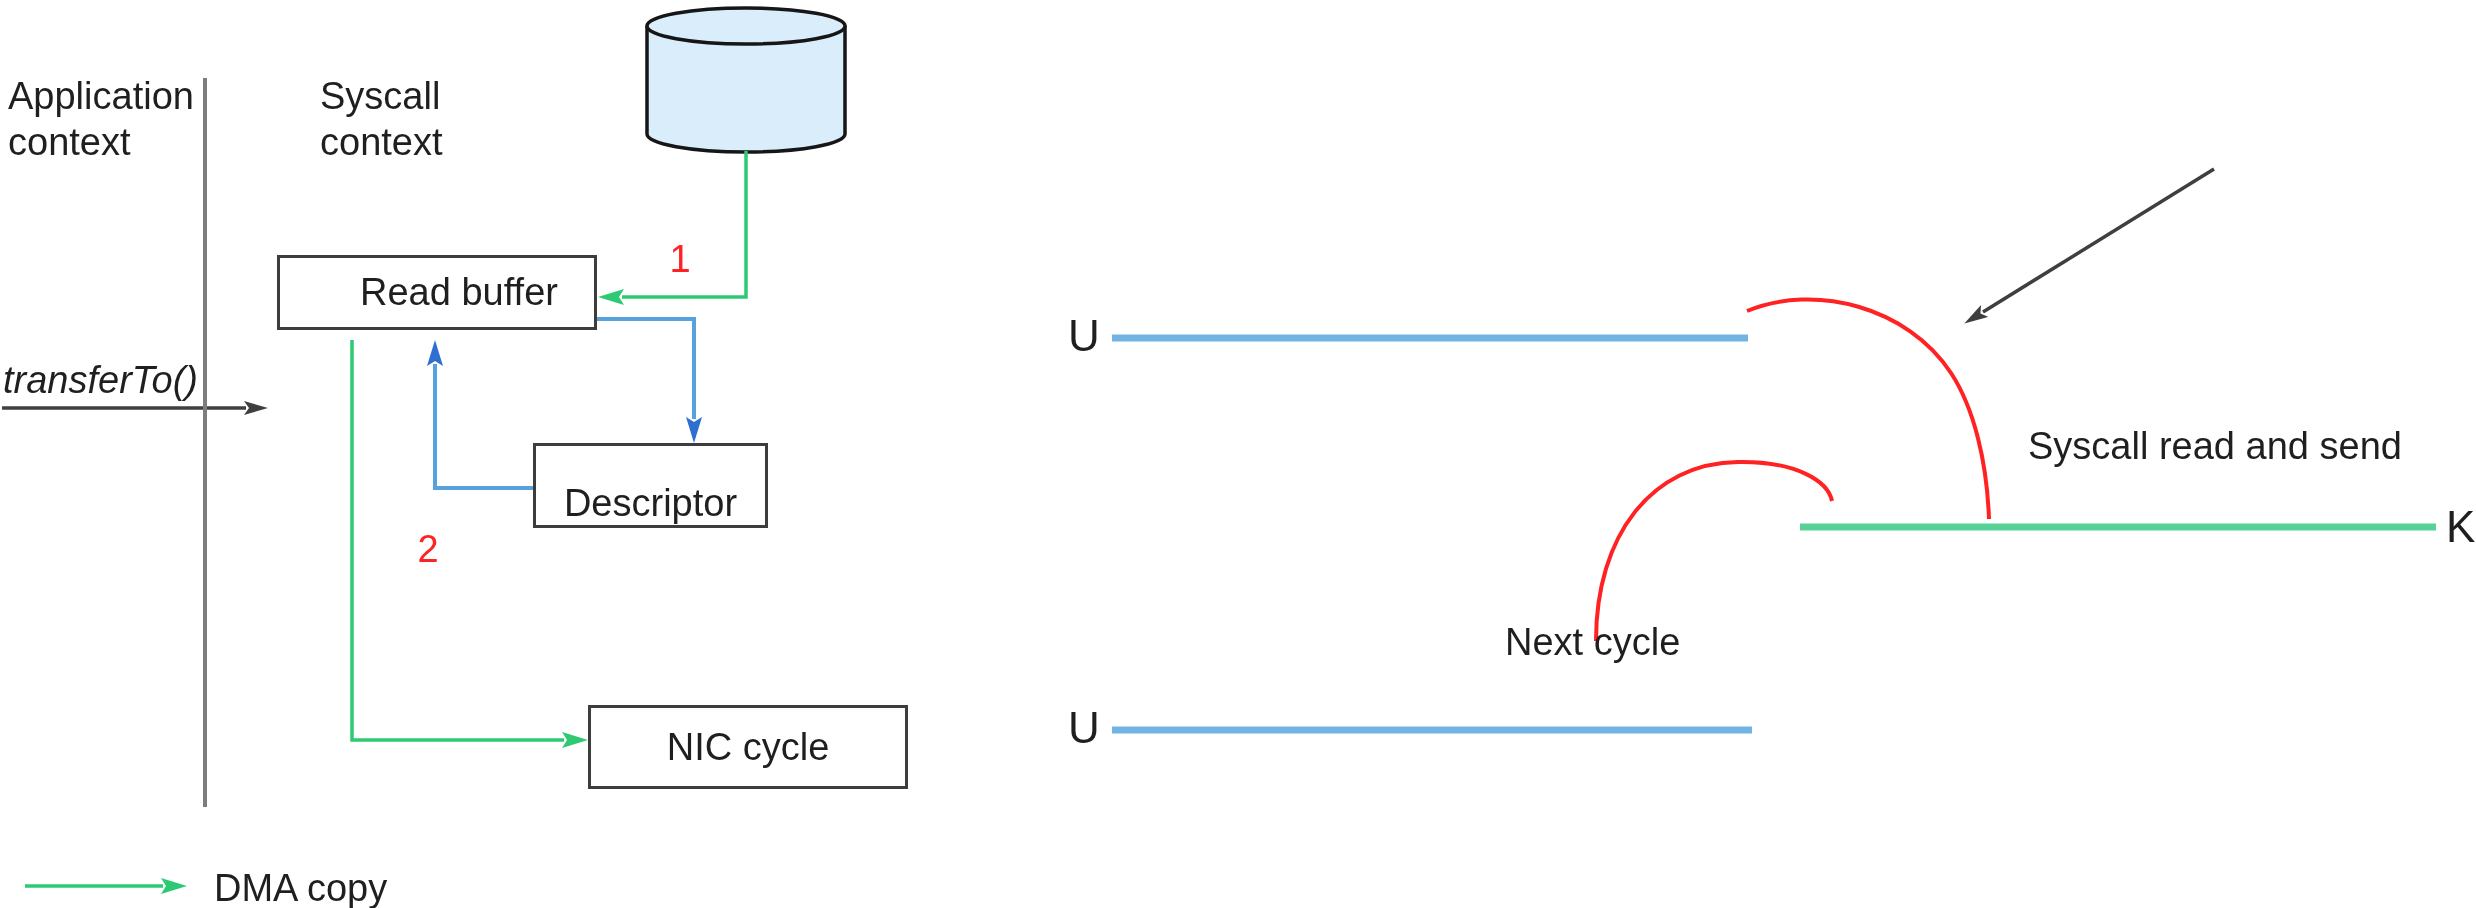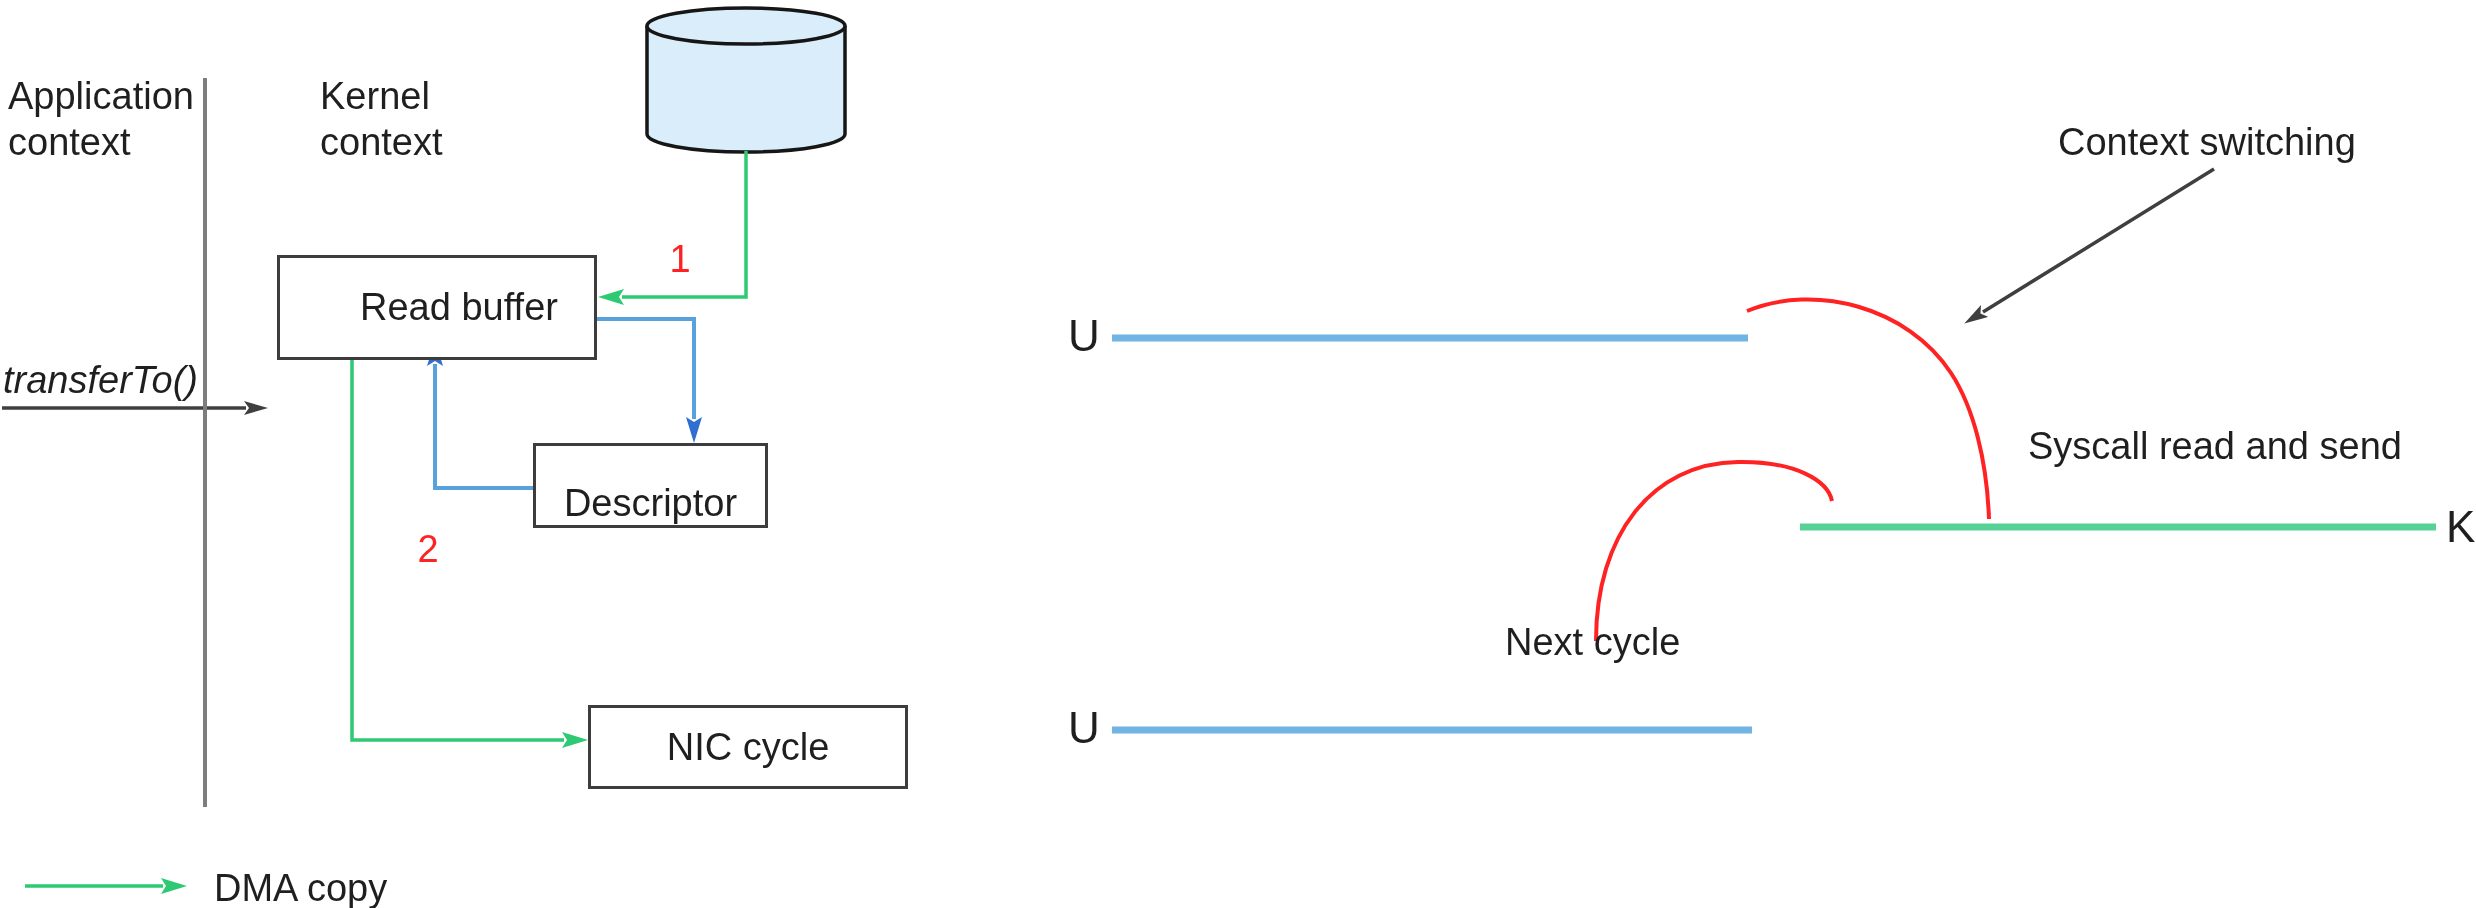--- a/index.html
+++ b/index.html
@@ -79,44 +79,43 @@
     <path class="st-red" d="M1596,641 C1596,535 1652,463 1738,462 C1796,461 1828,481 1832,501" fill="none" stroke-width="4"></path>
 
     <path class="st-dark" d="M2214,169 L1983,312" fill="none" stroke-width="3.5" marker-end="url(#mh-black)"></path>
   </svg>
 
   <div class="divider"></div>
 
   <div class="abs lbl pre" style="left:8px;top:74px;">Application
 context</div>
 
-  <div class="abs lbl pre" style="left:320px;top:74px;">Kernel
+  <div class="abs lbl pre" style="left:320px;top:74px;">Syscall
 context</div>
 
   <div class="abs lbl italic" style="left:3px;top:358px;">transferTo()</div>
 
-  <div class="box" style="left:277px;top:255px;width:320px;height:105px;padding-left:44px;">
+  <div class="box" style="left:277px;top:255px;width:320px;height:75px;padding-left:44px;">
     <span>Read buffer</span>
   </div>
 
   <div class="box" style="left:533px;top:443px;width:235px;height:85px;align-items:flex-end;">
     <span>Descriptor</span>
   </div>
 
   <div class="box" style="left:588px;top:705px;width:320px;height:84px;">
     <span>NIC cycle</span>
   </div>
 
   <div class="red-num" style="left:660px;top:238px;">1</div>
 
   <div class="red-num" style="left:408px;top:528px;">2</div>
 
   <div class="abs lbl" style="left:214px;top:866px;">DMA copy</div>
 
-  <div class="abs lbl" style="left:2058px;top:120px;">Context switching</div>
 
 
   <div class="lane" style="left:1068px;top:314px;">U</div>
 
   <div class="abs lbl" style="left:2028px;top:424px;">Syscall read and send</div>
 
   <div class="lane" style="left:2446px;top:505px;">K</div>
 
   <div class="abs lbl" style="left:1505px;top:620px;">Next cycle</div>
 

